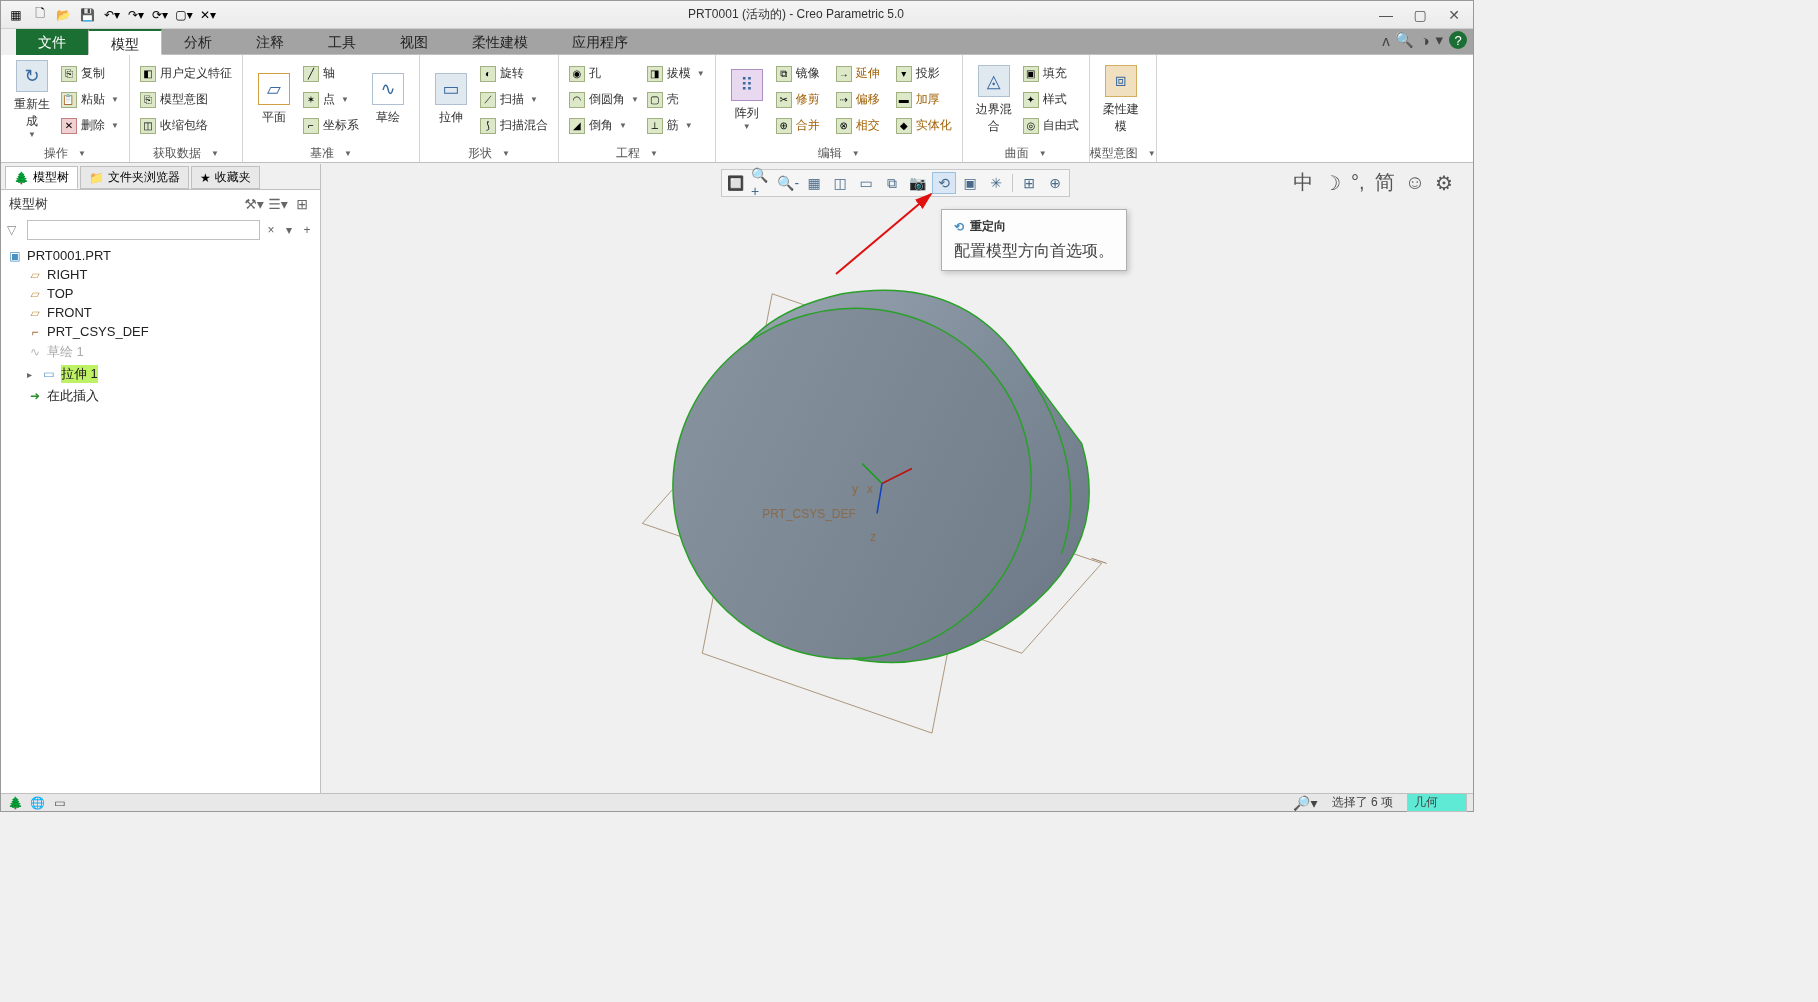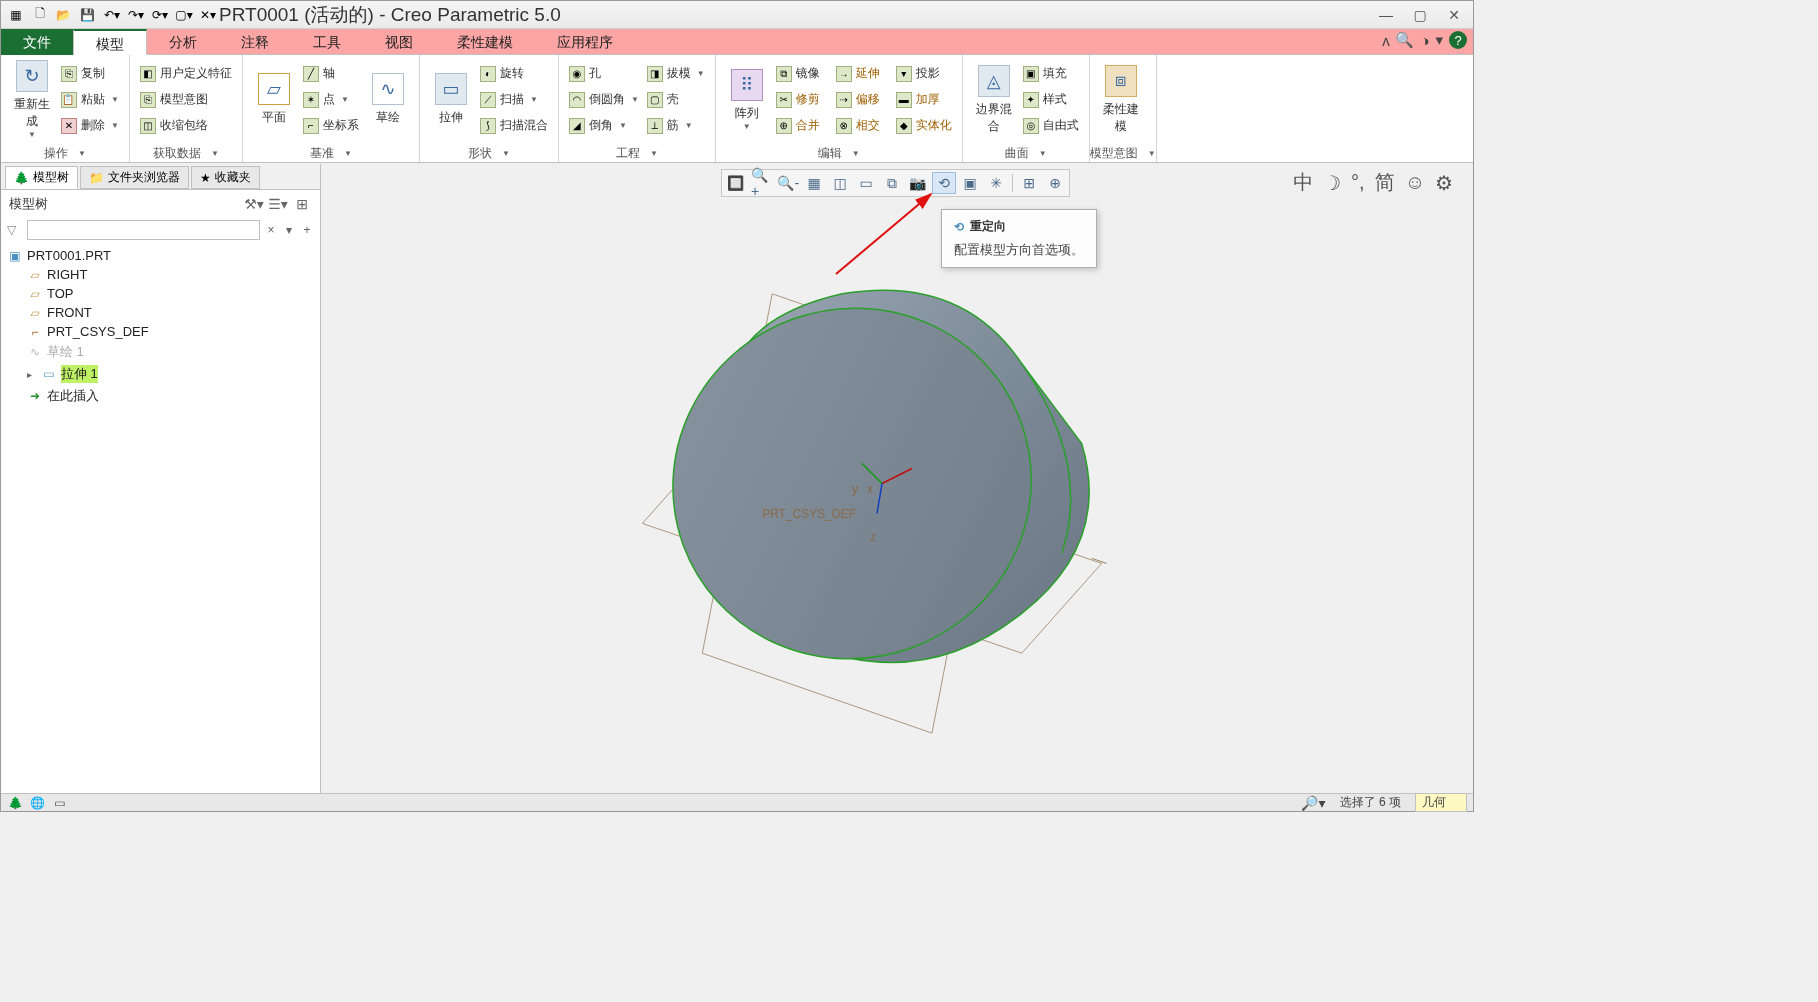--- a/index.html
+++ b/index.html
@@ -3,26 +3,26 @@
 <meta charset="utf-8">
 <style>
 * { margin: 0; padding: 0; box-sizing: border-box; font-family: "Microsoft YaHei", Arial, sans-serif; font-size: 12px; }
 body { background: #f0f0f0; overflow: hidden; }
 .window { width: 1474px; height: 812px; background: #f0f0f0; position: relative; border: 1px solid #999; }
 
 
 .titlebar { height: 28px; background: linear-gradient(#f5f5f5, #eaeaea); display: flex; align-items: center; border-bottom: 1px solid #d0d0d0; }
 .titlebar-left { display: flex; align-items: center; padding-left: 4px; gap: 2px; }
 .titlebar-left .tb-btn { width: 22px; height: 22px; display: flex; align-items: center; justify-content: center; cursor: pointer; }
-.titlebar-title { flex: 1; color: #333; font-size: 19px; }
+.titlebar-title { flex: 1; text-align: center; color: #333; font-size: 12px; }
 .titlebar-right { display: flex; padding-right: 6px; gap: 8px; }
 .win-btn { width: 26px; height: 20px; display: flex; align-items: center; justify-content: center; color: #555; cursor: pointer; font-size: 14px; }
 
 
-.menutabs { height: 26px; display: flex; background: #fca5a5; border-bottom: 1px solid #c0c0c0; position: relative; }
+.menutabs { height: 26px; display: flex; background: #a3a3a3; border-bottom: 1px solid #c0c0c0; position: relative; margin-left: 15px; }
 .menutab { padding: 0 22px; height: 26px; line-height: 26px; color: #222; cursor: pointer; font-size: 14px; }
 .menutab.file { background: #1b6f33; color: #fff; }
 .menutab.active { background: #fff; border-top: 2px solid #1b6f33; border-left: 1px solid #c0c0c0; border-right: 1px solid #c0c0c0; border-bottom: 1px solid #fff; margin-bottom: -1px; }
 .menutabs-right { position: absolute; right: 6px; top: 2px; display: flex; gap: 6px; align-items: center; }
 .menutabs-right span { font-size: 15px; color: #444; cursor: pointer; }
 
 
 .ribbon { height: 108px; background: #fff; display: flex; border-bottom: 1px solid #c0c0c0; }
 .ribbon-group { border-right: 1px solid #d5d5d5; display: flex; flex-direction: column; }
 .ribbon-group-body { flex: 1; display: flex; align-items: center; padding: 2px 6px; }
@@ -69,21 +69,21 @@
 .vt-btn { width: 24px; height: 22px; display: flex; align-items: center; justify-content: center; cursor: pointer; color: #4a6a8a; font-size: 14px; border: 1px solid transparent; }
 .vt-btn.active { background: #d8e6f5; border: 1px solid #9ac0e0; }
 .vt-sep { width: 1px; background: #c8c8c8; margin: 2px 2px; }
 
 .view-icons-right { position: absolute; top: 5px; right: 20px; display: flex; gap: 10px; align-items: center; }
 .view-icons-right span { font-size: 20px; color: #555; cursor: pointer; }
 
 
 .tooltip { position: absolute; top: 45px; left: 620px; background: #fdfdfd; border: 1px solid #b0b0b0; box-shadow: 2px 2px 6px rgba(0,0,0,0.2); padding: 8px 12px; min-width: 130px; }
 .tooltip .tt-title { font-size: 13px; font-weight: bold; color: #333; display: flex; align-items: center; gap: 6px; }
-.tooltip .tt-desc { font-size: 13px; color: #444; margin-top: 6px; }
+.tooltip .tt-desc { font-size: 16px; color: #444; margin-top: 6px; }
 
 
 .arrow-svg { position: absolute; top: 20px; left: 510px; pointer-events: none; }
 
 
 .statusbar { position: absolute; bottom: 0; left: 0; right: 0; height: 18px; background: #e8e8e8; border-top: 1px solid #c0c0c0; display: flex; align-items: center; padding: 0 6px; gap: 6px; font-size: 12px; color: #444; }
 .statusbar .sb-left { display: flex; gap: 4px; }
 .statusbar .sb-left span { width: 18px; text-align: center; }
 .statusbar .sb-right { margin-left: auto; display: flex; gap: 14px; align-items: center; }
 .statusbar .find-ic { font-size: 14px; }
@@ -543,17 +543,17 @@
 
   <div class="statusbar">
     <div class="sb-left">
       <span>🌲</span>
       <span>🌐</span>
       <span>▭</span>
     </div>
     <div class="sb-right">
       <span class="find-ic">🔎▾</span>
       <span>选择了 6 项</span>
-      <span style="border:1px solid #c0c0c0;padding:0 20px 0 6px;background:#fef9c3;">几何</span>
+      <span style="border:1px solid #c0c0c0;padding:0 28px 0 6px;background:#5eead4;">几何</span>
     </div>
   </div>
 
 </div>
 
 </body></html>

